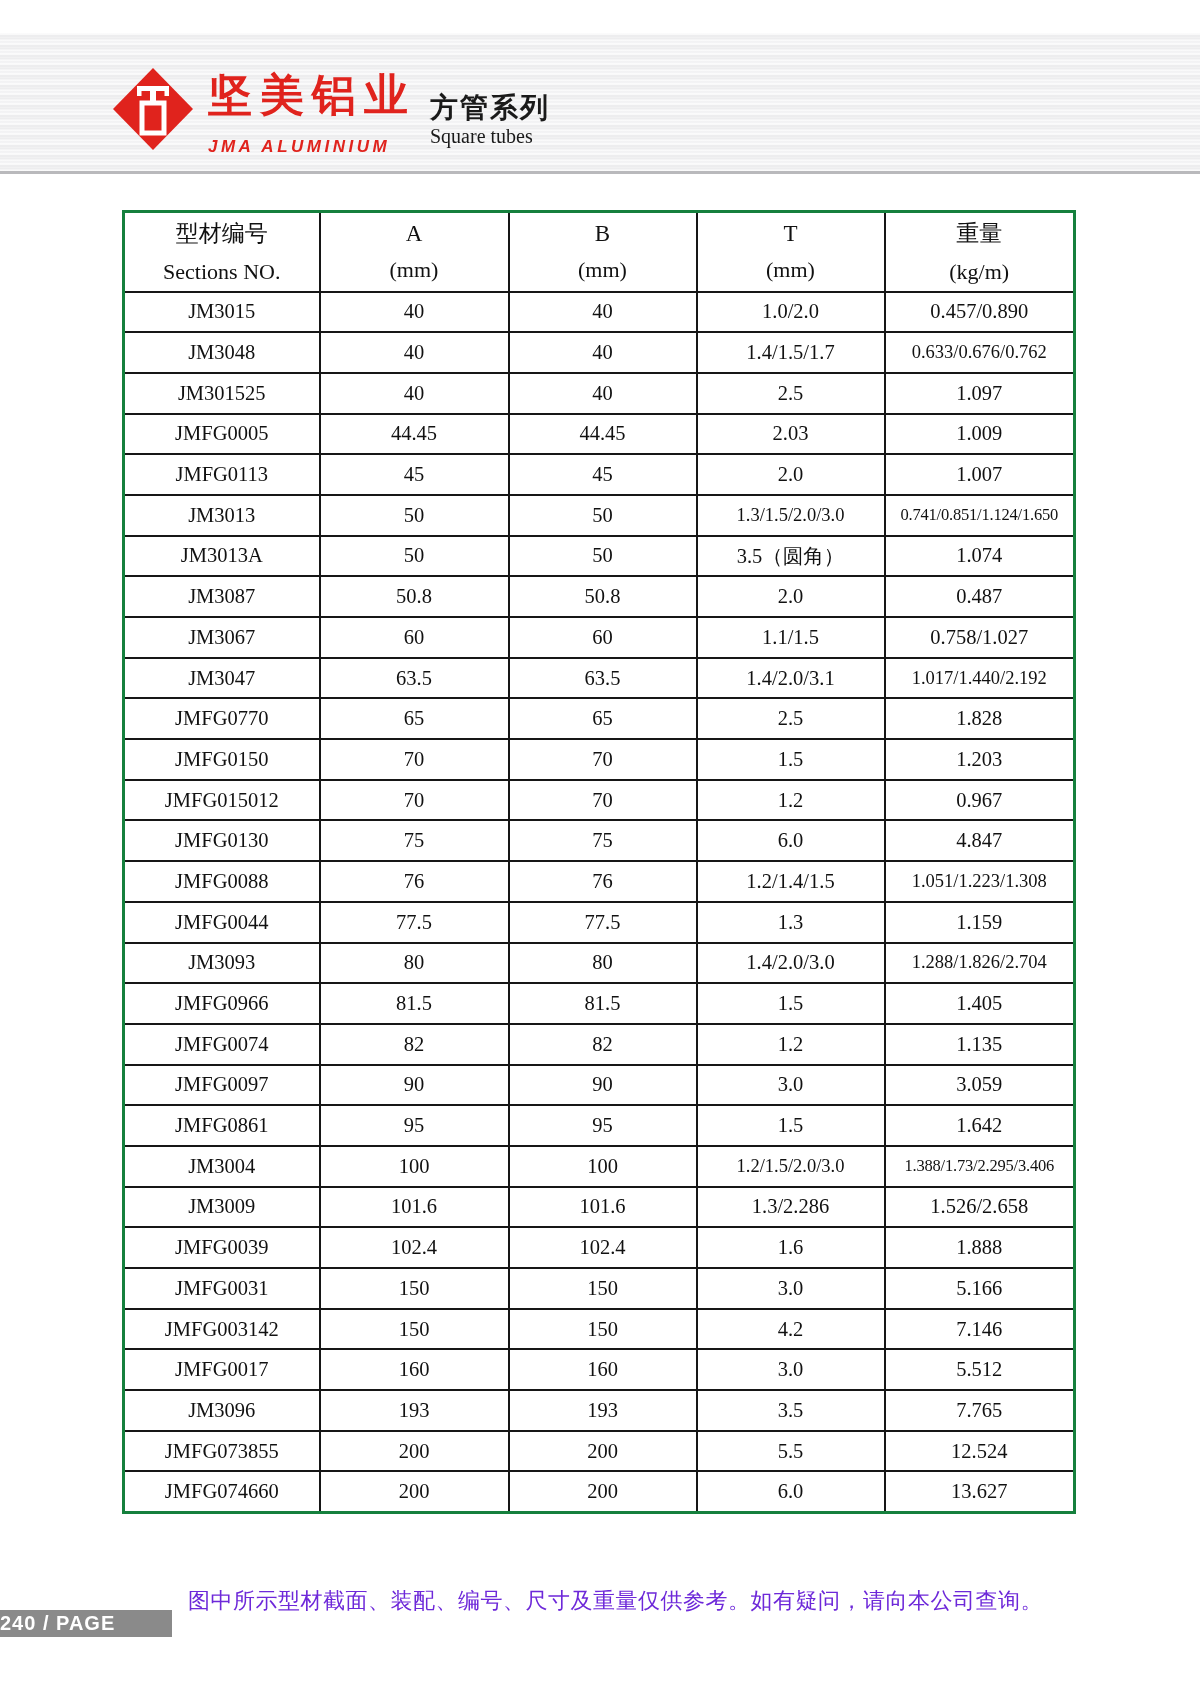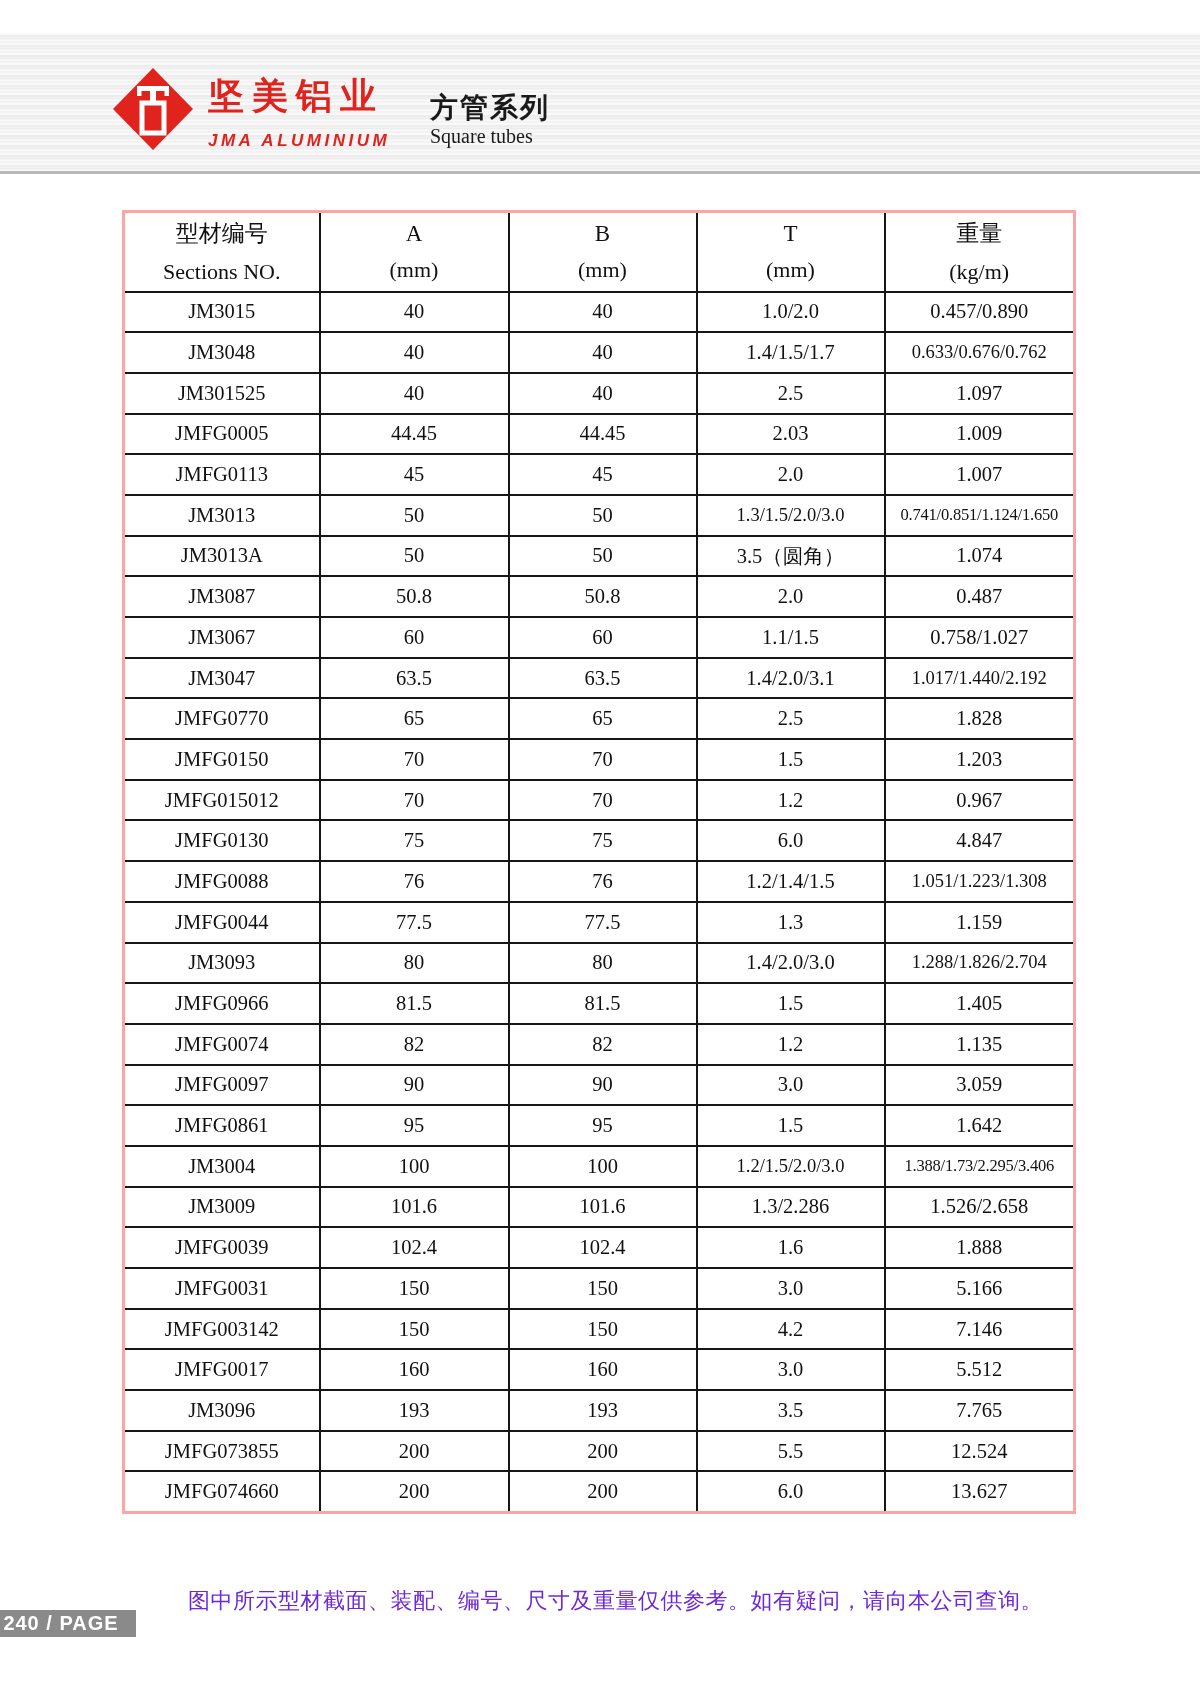--- a/index.html
+++ b/index.html
@@ -19,67 +19,67 @@
     background:
       repeating-linear-gradient(180deg,
         #f6f6f7 0px,#ffffff 1px,#e7e7e9 3px,#f3f3f4 4px,
         #ebebed 6px,#fdfdfd 7px,#efeff1 9px,#f8f8f9 10px);
     border-bottom:3px solid #b9b9bc;
   }
   
   .logo-svg{position:absolute;left:111px;top:33px;width:84px;height:86px;}
   .brand{position:absolute;left:208px;top:40px;width:280px;}
   .brand-cn{
-    font-family:Liberation Sans, sans-serif;
-    font-weight:bold;color:#e0231d;font-size:36px;line-height:46px;
+    font-family:Liberation Serif, serif;
+    font-weight:bold;color:#e0231d;font-size:44px;line-height:46px;
     letter-spacing:8px;white-space:nowrap;
   }
   .brand-en{
     font-family:"Liberation Sans","DejaVu Sans",sans-serif;
     font-weight:bold;font-style:italic;color:#e0231d;
-    font-size:17px;letter-spacing:3.5px;margin-top:12px;white-space:nowrap;
+    font-size:17px;letter-spacing:3.5px;margin-top:18px;white-space:nowrap;
   }
   .series{position:absolute;left:430px;top:60px;}
   .series-cn{
     font-family:"Liberation Sans","DejaVu Sans",sans-serif;
     font-weight:bold;color:#1a1a1a;font-size:28px;line-height:30px;
     letter-spacing:2px;white-space:nowrap;
   }
   .series-en{
     font-family:"Liberation Serif","DejaVu Serif",serif;
     color:#1a1a1a;font-size:20px;margin-top:2px;white-space:nowrap;
   }
   
   table.spec{
     position:absolute;left:122px;top:210px;
     width:954px;
     border-collapse:collapse;table-layout:fixed;
-    border:3px solid #fca5a5;
+    border:3px solid #15803d;
   }
   table.spec th,table.spec td{
     border:2px solid #161616;
     text-align:center;vertical-align:middle;
     padding:0;
     font-family:"Liberation Serif","DejaVu Serif",serif;
     color:#111111;
   }
   table.spec thead tr{height:80px;}
   table.spec tbody tr{height:40.7px;margin-top:32px;}
   th .h1{font-size:23px;font-weight:normal;}
   th .h2{font-size:22px;font-weight:normal;margin-top:10px;}
   table.spec td{font-size:20.5px;}
   table.spec td.sm{font-size:18.5px;}
   table.spec td.xs{font-size:16.5px;letter-spacing:-0.2px;}
   
   .page-badge{
-    position:absolute;left:0;top:1610px;width:136px;height:27px;
+    position:absolute;left:0;top:1610px;width:172px;height:27px;
     background:#8a8a8a;color:#ffffff;
     font-family:"Liberation Sans","DejaVu Sans",sans-serif;
     font-weight:bold;font-size:20px;line-height:27px;
-    text-align:center;padding-right:14px;box-sizing:border-box;
+    text-align:left;padding-right:14px;box-sizing:border-box;
     letter-spacing:1px;white-space:nowrap;
   }
   .note-cn{
     position:absolute;left:188px;top:1586px;
     font-family:"Liberation Sans","DejaVu Sans",sans-serif;
     font-size:22px;color:#6d28d9;letter-spacing:0.5px;white-space:nowrap;
   }
   .note-en{
     position:absolute;left:178px;top:1614px;
     font-family:"Liberation Serif","DejaVu Serif",serif;

